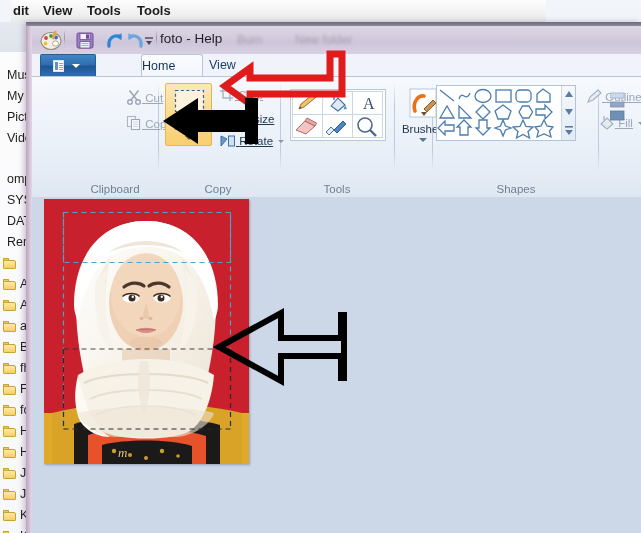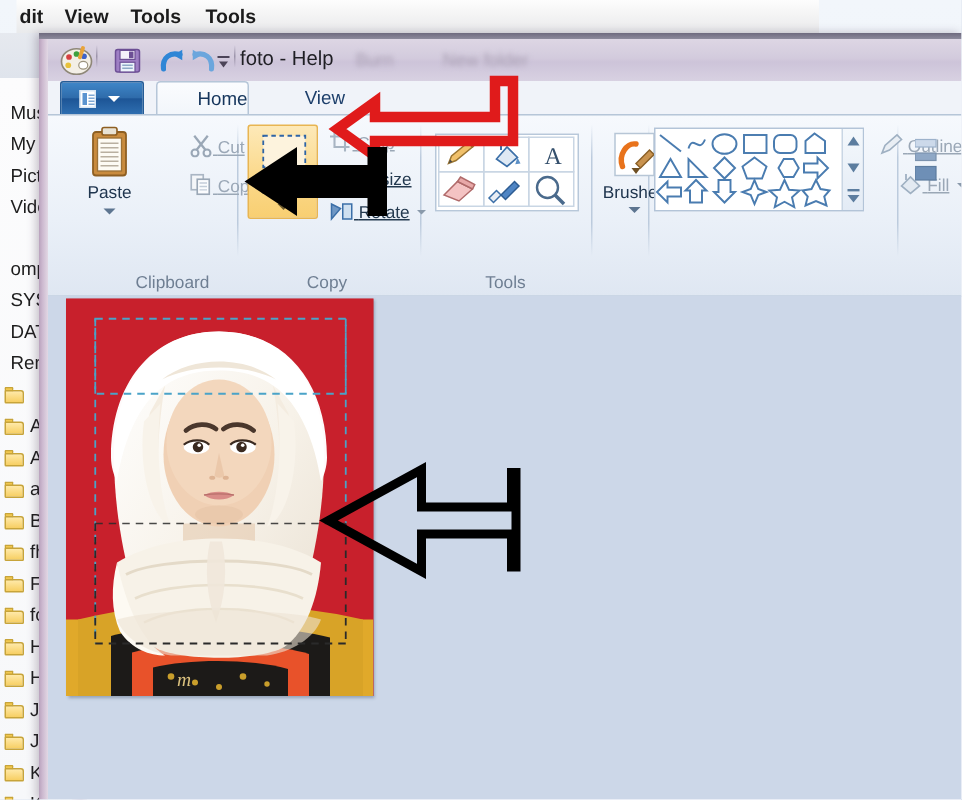--- a/index.html
+++ b/index.html
@@ -72,21 +72,21 @@
     box-sizing:border-box;}
   .appbtn .doc{position:absolute;left:12px;top:5px;width:11px;height:12px;
     background:#fff;border:1px solid #d8e6f4;box-sizing:border-box;}
   .appbtn .doc::before{content:"";position:absolute;left:1px;top:1px;width:3px;height:8px;
     background:#5b94d0;}
   .appbtn .doc::after{content:"";position:absolute;left:5px;top:2px;width:4px;height:1px;
     background:#7fa8d4;box-shadow:0 2px 0 #7fa8d4,0 4px 0 #7fa8d4,0 6px 0 #7fa8d4;}
   .appbtn .car{position:absolute;left:31px;top:9px;border-left:4px solid transparent;
     border-right:4px solid transparent;border-top:4px solid #ffffff;}
   .rtab{position:absolute;top:0;height:22px;font-size:12.5px;line-height:22px;
-    text-align:right;color:#1d3f6b;box-sizing:border-box;}
+    text-align:left;color:#1d3f6b;box-sizing:border-box;margin-left:37px;}
   .rtab.active{background:linear-gradient(180deg,#fbfcfe 0%,#f2f6fb 100%);
     border:1px solid #b6c6d8;border-bottom:none;border-radius:3px 3px 0 0;color:#15355c;}
 
   
   .ribbon{position:absolute;left:0;top:50px;width:609px;height:120px;
     background:linear-gradient(180deg,#f6f9fd 0%,#eaf0f8 58%,#dfe7f2 100%);
     border-top:1px solid #b6c6d8;border-bottom:1px solid #a9bbd0;}
   .grp-label{position:absolute;bottom:2px;font-size:11.5px;color:#6f7f93;
     text-align:center;white-space:nowrap;}
   .grp-sep{position:absolute;top:6px;width:1px;height:88px;
@@ -336,38 +336,22 @@
 
         <div class="grp-sep" style="left:126px"></div>
         <div class="grp-sep" style="left:248px"></div>
         <div class="grp-sep" style="left:362px"></div>
         <div class="grp-sep" style="left:400px"></div>
         <div class="grp-sep" style="left:566px"></div>
 
         <div class="grp-label" style="left:30px;width:106px">Clipboard</div>
         <div class="grp-label" style="left:130px;width:112px">Copy</div>
         <div class="grp-label" style="left:252px;width:106px">Tools</div>
-
-        <div class="btn-big" style="left:14px;top:6px;width:54px;height:62px">
-          <svg width="54" height="40" viewBox="0 0 54 40">
-            <rect x="16" y="5" width="22" height="29" rx="2" fill="#c98b3e" stroke="#8e5f22" stroke-width="1.2"></rect>
-            <rect x="19" y="9" width="16" height="22" fill="#fdfbf4" stroke="#9d7237" stroke-width=".9"></rect>
-            <g stroke="#b9b0a0" stroke-width="1">
-              <line x1="21" y1="12.5" x2="33" y2="12.5"></line>
-                <line x1="21" y1="15.5" x2="33" y2="15.5"></line>
-              <line x1="21" y1="18.5" x2="33" y2="18.5"></line>
-                <line x1="21" y1="21.5" x2="33" y2="21.5"></line>
-              <line x1="21" y1="24.5" x2="33" y2="24.5"></line>
-                <line x1="21" y1="27.5" x2="33" y2="27.5"></line>
-            </g>
-            <rect x="22" y="2" width="10" height="5" rx="1.4" fill="#e8e2d4" stroke="#8e5f22" stroke-width="1.1"></rect>
-          </svg>
-          <span class="lbl" style="top:40px">Paste</span>
-          <span class="dd" style="top:56px"></span>
-        </div>
+        <div class="grp-label" style="left:404px;width:160px">Shapes</div>
+
 
         <div class="btn-small dim" style="left:94px;top:12px">
           <svg width="16" height="16" viewBox="0 0 16 16" style="vertical-align:-3px">
             <line x1="3.5" y1="1.5" x2="11" y2="11" stroke="#9aa7b6" stroke-width="1.5"></line>
             <line x1="12.5" y1="1.5" x2="5" y2="11" stroke="#9aa7b6" stroke-width="1.5"></line>
             <circle cx="4" cy="13" r="2.3" fill="none" stroke="#9aa7b6" stroke-width="1.4"></circle>
             <circle cx="12" cy="13" r="2.3" fill="none" stroke="#9aa7b6" stroke-width="1.4"></circle>
           </svg>
           <span>Cut</span>
         </div>

